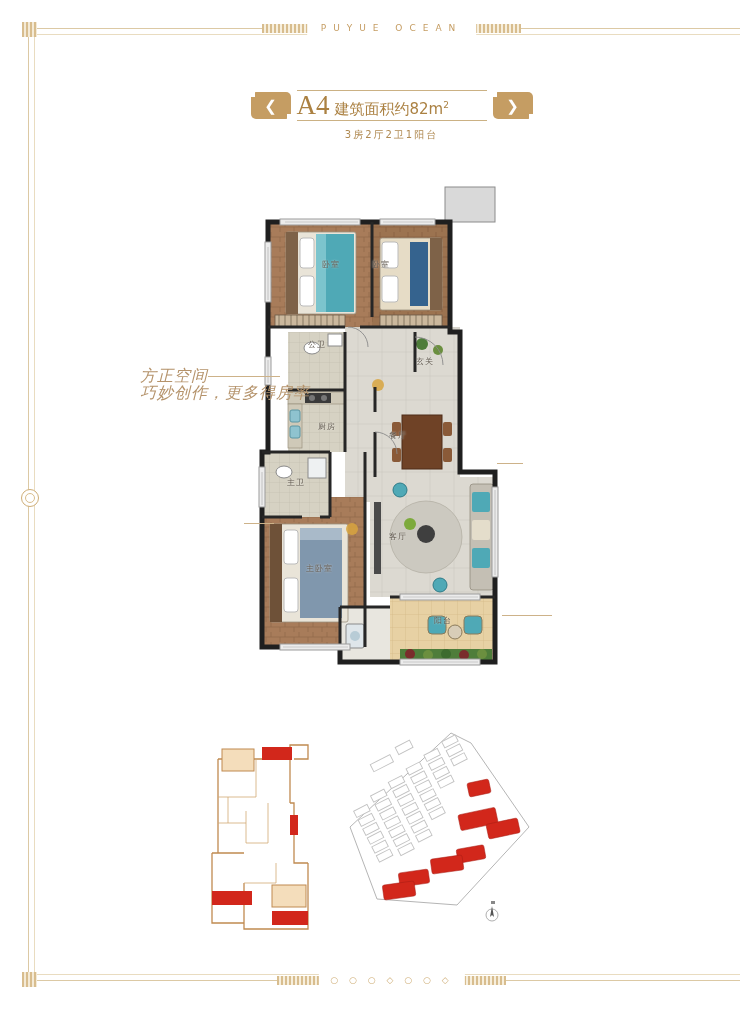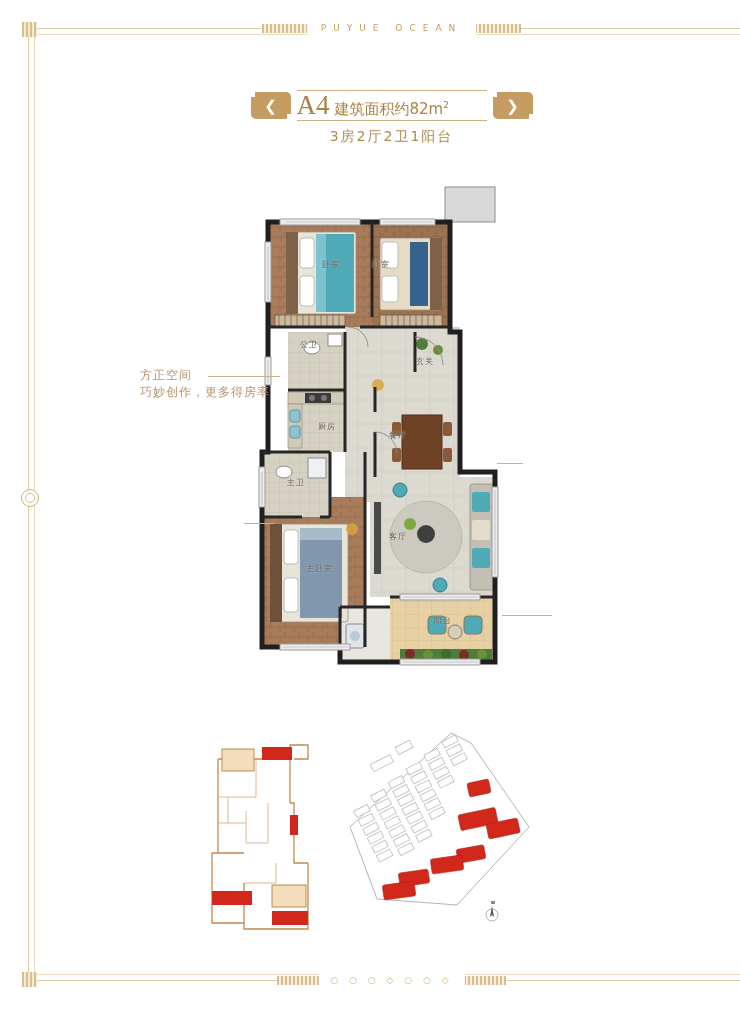--- a/index.html
+++ b/index.html
@@ -31,23 +31,23 @@
          display:flex;align-items:center;justify-content:center;color:#fff;
          font-weight:bold;font-size:15px;}
   .arrow::before,.arrow::after{content:"";position:absolute;width:6px;height:7px;background:#fff;}
   .arrow::before{left:-2px;top:-2px}.arrow::after{right:-2px;bottom:-2px}
   .ribbon{width:190px;height:29px;border-top:1px solid #cbb184;border-bottom:1px solid #cbb184;
           display:flex;align-items:baseline;justify-content:flex-start;gap:5px;background:#fff;}
   .unit{font-family:"Liberation Serif","DejaVu Serif",serif;font-size:27px;color:#ab8142;line-height:29px;}
   .areatxt{font-size:15px;color:#ab8142;}
   .areasup{font-size:9px;color:#ab8142;vertical-align:super;}
   .subtitle{position:absolute;left:50%;top:128px;transform:translateX(-50%);
-            font-size:14px;letter-spacing:2px;color:#b08a52;}
+            font-size:10px;letter-spacing:2px;color:#b08a52;}
   
-  .ann{position:absolute;color:#b5936b;font-size:12px;line-height:17px;letter-spacing:1px;white-space:nowrap;}
+  .ann{position:absolute;color:#b5936b;font-size:16px;line-height:17px;letter-spacing:1px;white-space:nowrap;font-style:italic;}
   .leader{position:absolute;height:1px;background:#cdb289;}
   
   .room-label{position:absolute;font-size:8px;color:#5f574d;letter-spacing:1px;white-space:nowrap;
               text-shadow:0 0 2px rgba(255,255,255,.7);}
   svg{position:absolute;}
 </style>
 </head>
 <body>
 
 <div id="page">
@@ -200,21 +200,21 @@
       <rect x="150" y="487" width="80" height="6"></rect>
       <rect x="150" y="422" width="80" height="6"></rect>
     </g>
     <path d="M35,50 H108 M133,50 H183 M18,75 V128 M18,188 V211 M12,300 V333 M33,475 H98 M245,318 V403 M153,490 H228 M153,425 H228" stroke="#c9c9c9" stroke-width="1.2" fill="none"></path>
 
     <path d="M98,155 A20 20 0 0 1 118,175 M165,165 A28 28 0 0 1 193,193 M125,260 A22 22 0 0 1 147,282" fill="none" stroke="#8a8a8a" stroke-width="0.9"></path>
   </svg>
 
   <span class="room-label" style="left:322px;top:259px">卧室</span>
   <span class="room-label" style="left:372px;top:259px">卧室</span>
-  <span class="room-label" style="left:300px;top:339px">公卫</span>
+  <span class="room-label" style="left:308px;top:339px">公卫</span>
   <span class="room-label" style="left:416px;top:356px">玄关</span>
   <span class="room-label" style="left:318px;top:421px">厨房</span>
   <span class="room-label" style="left:389px;top:430px">餐厅</span>
   <span class="room-label" style="left:287px;top:477px">主卫</span>
   <span class="room-label" style="left:306px;top:563px">主卧室</span>
   <span class="room-label" style="left:389px;top:531px">客厅</span>
   <span class="room-label" style="left:434px;top:615px">阳台</span>
 
   <div class="ann" style="left:140px;top:367px">
     <div>方正空间</div>

